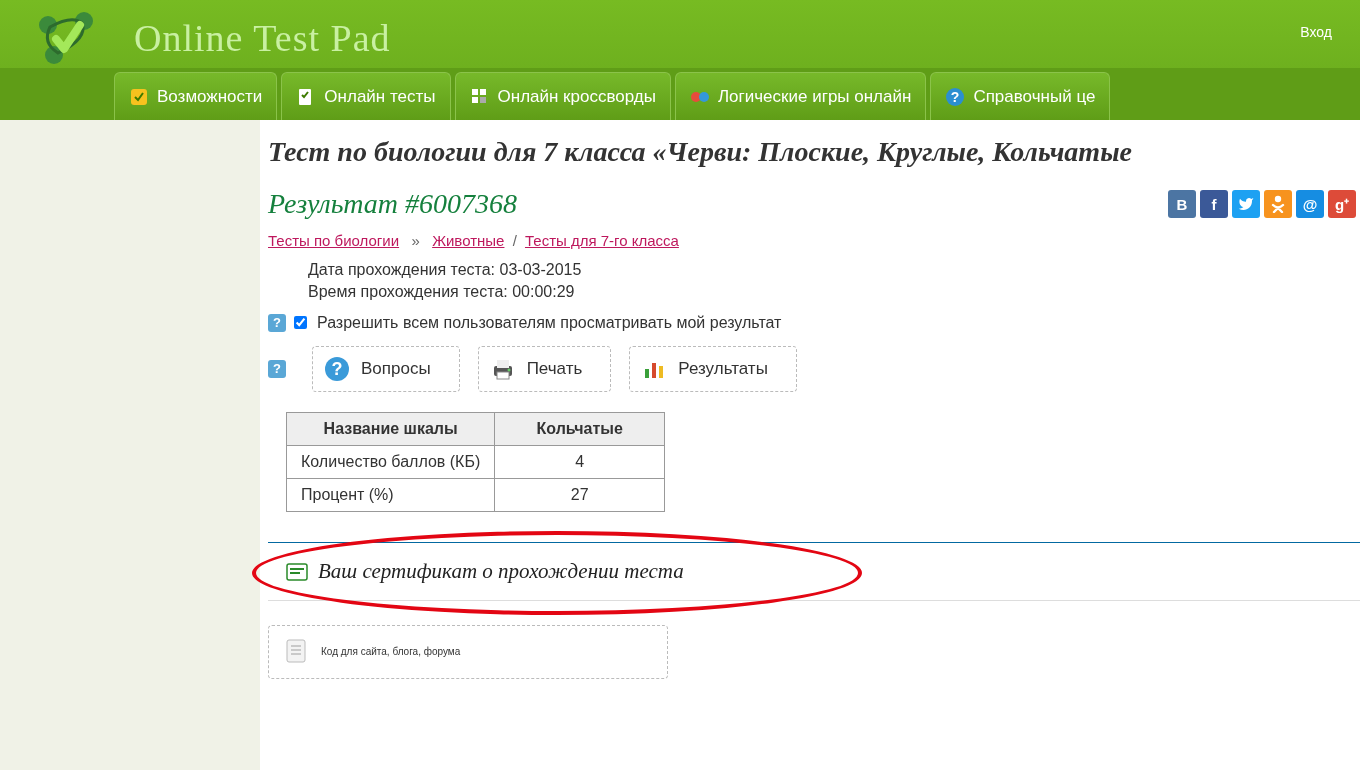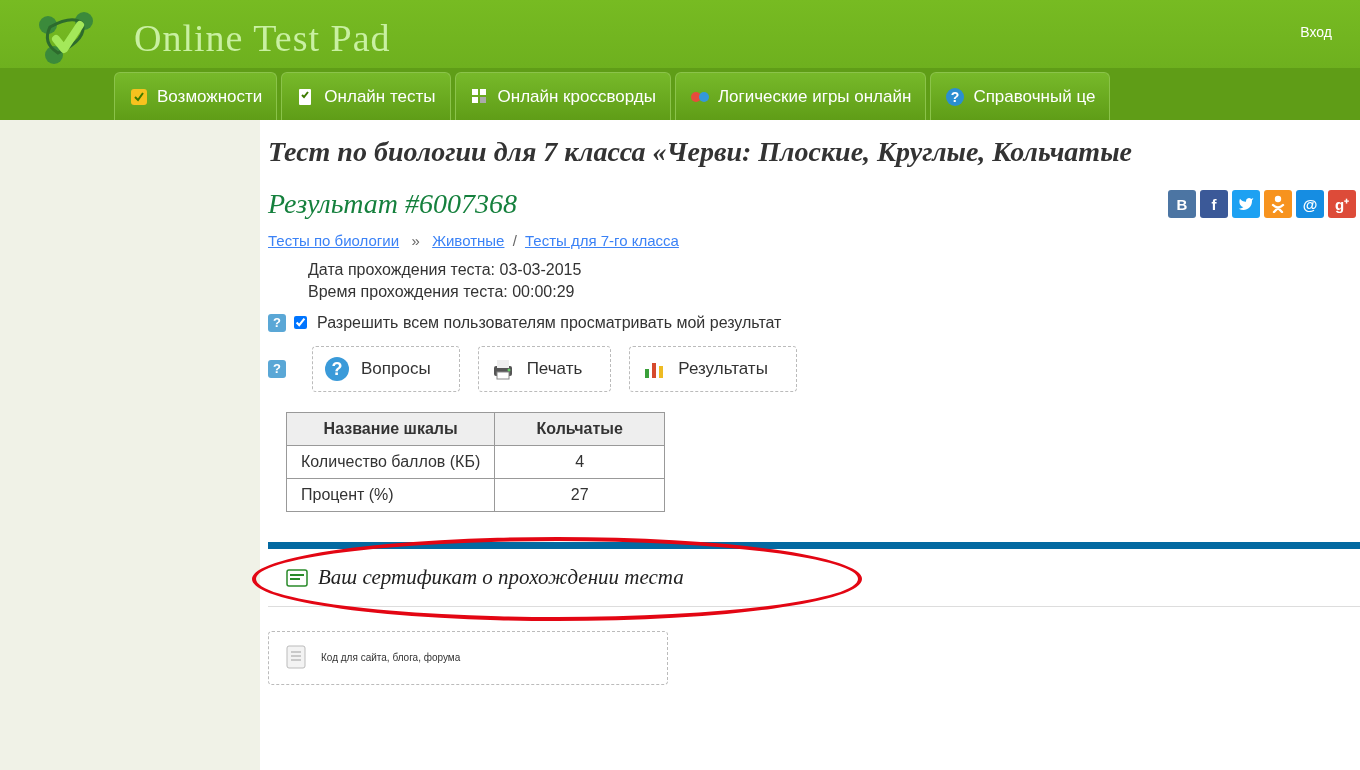--- a/index.html
+++ b/index.html
@@ -126,21 +126,21 @@
 .si-fb { background: #3b5998; }
 .si-tw { background: #1da1f2; }
 .si-ok { background: #f7931e; }
 .si-ml { background: #168de2; }
 .si-gp { background: #dd4b39; }
 .breadcrumb {
   margin: 12px 0 10px 0;
   font-size: 15px;
 }
 .breadcrumb a {
-  color: #3b82f6;
+  color: #be185d;
   text-decoration: underline;
 }
 .breadcrumb .sep { color: #666; margin: 0 4px; }
 .meta-lines {
   margin-left: 40px;
   font-size: 16px;
   color: #333;
   line-height: 1.4;
 }
 .permission-row {
@@ -201,21 +201,21 @@
   text-align: center;
 }
 .result-table td {
   border: 1px solid #999;
   border-top: 1px dashed #aaa;
   padding: 7px 14px;
 }
 .result-table td.val { text-align: center; width: 170px;}
 .result-table tr:first-child td { border-top: 1px solid #999; }
 .cert-section {
-  border-top: 7px solid #0369a1;
+  border-top: 1px solid #0369a1;
   border-bottom: 1px solid #ddd;
   padding: 16px 0;
   position: relative;
   margin-bottom: 24px;
 }
 .cert-link {
   font-family: Georgia, serif;
   font-style: italic;
   font-size: 21px;
   color: #222;

